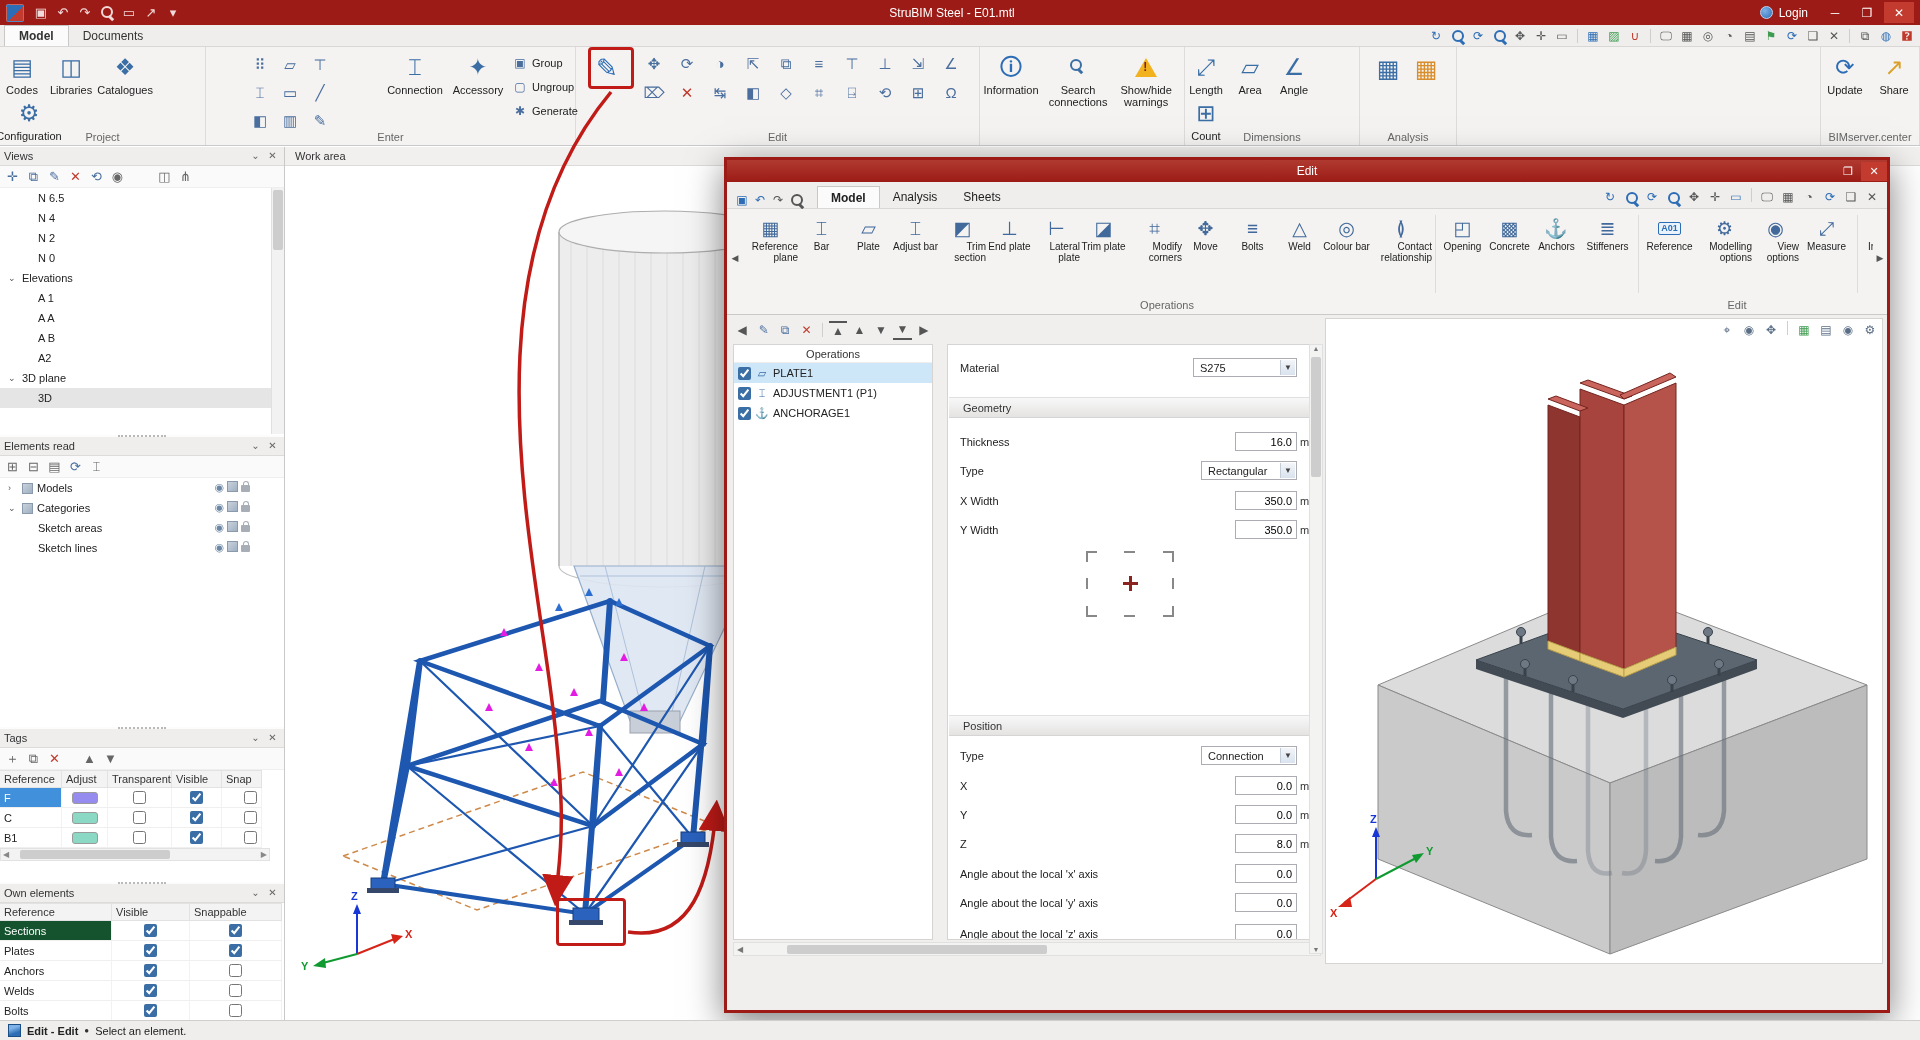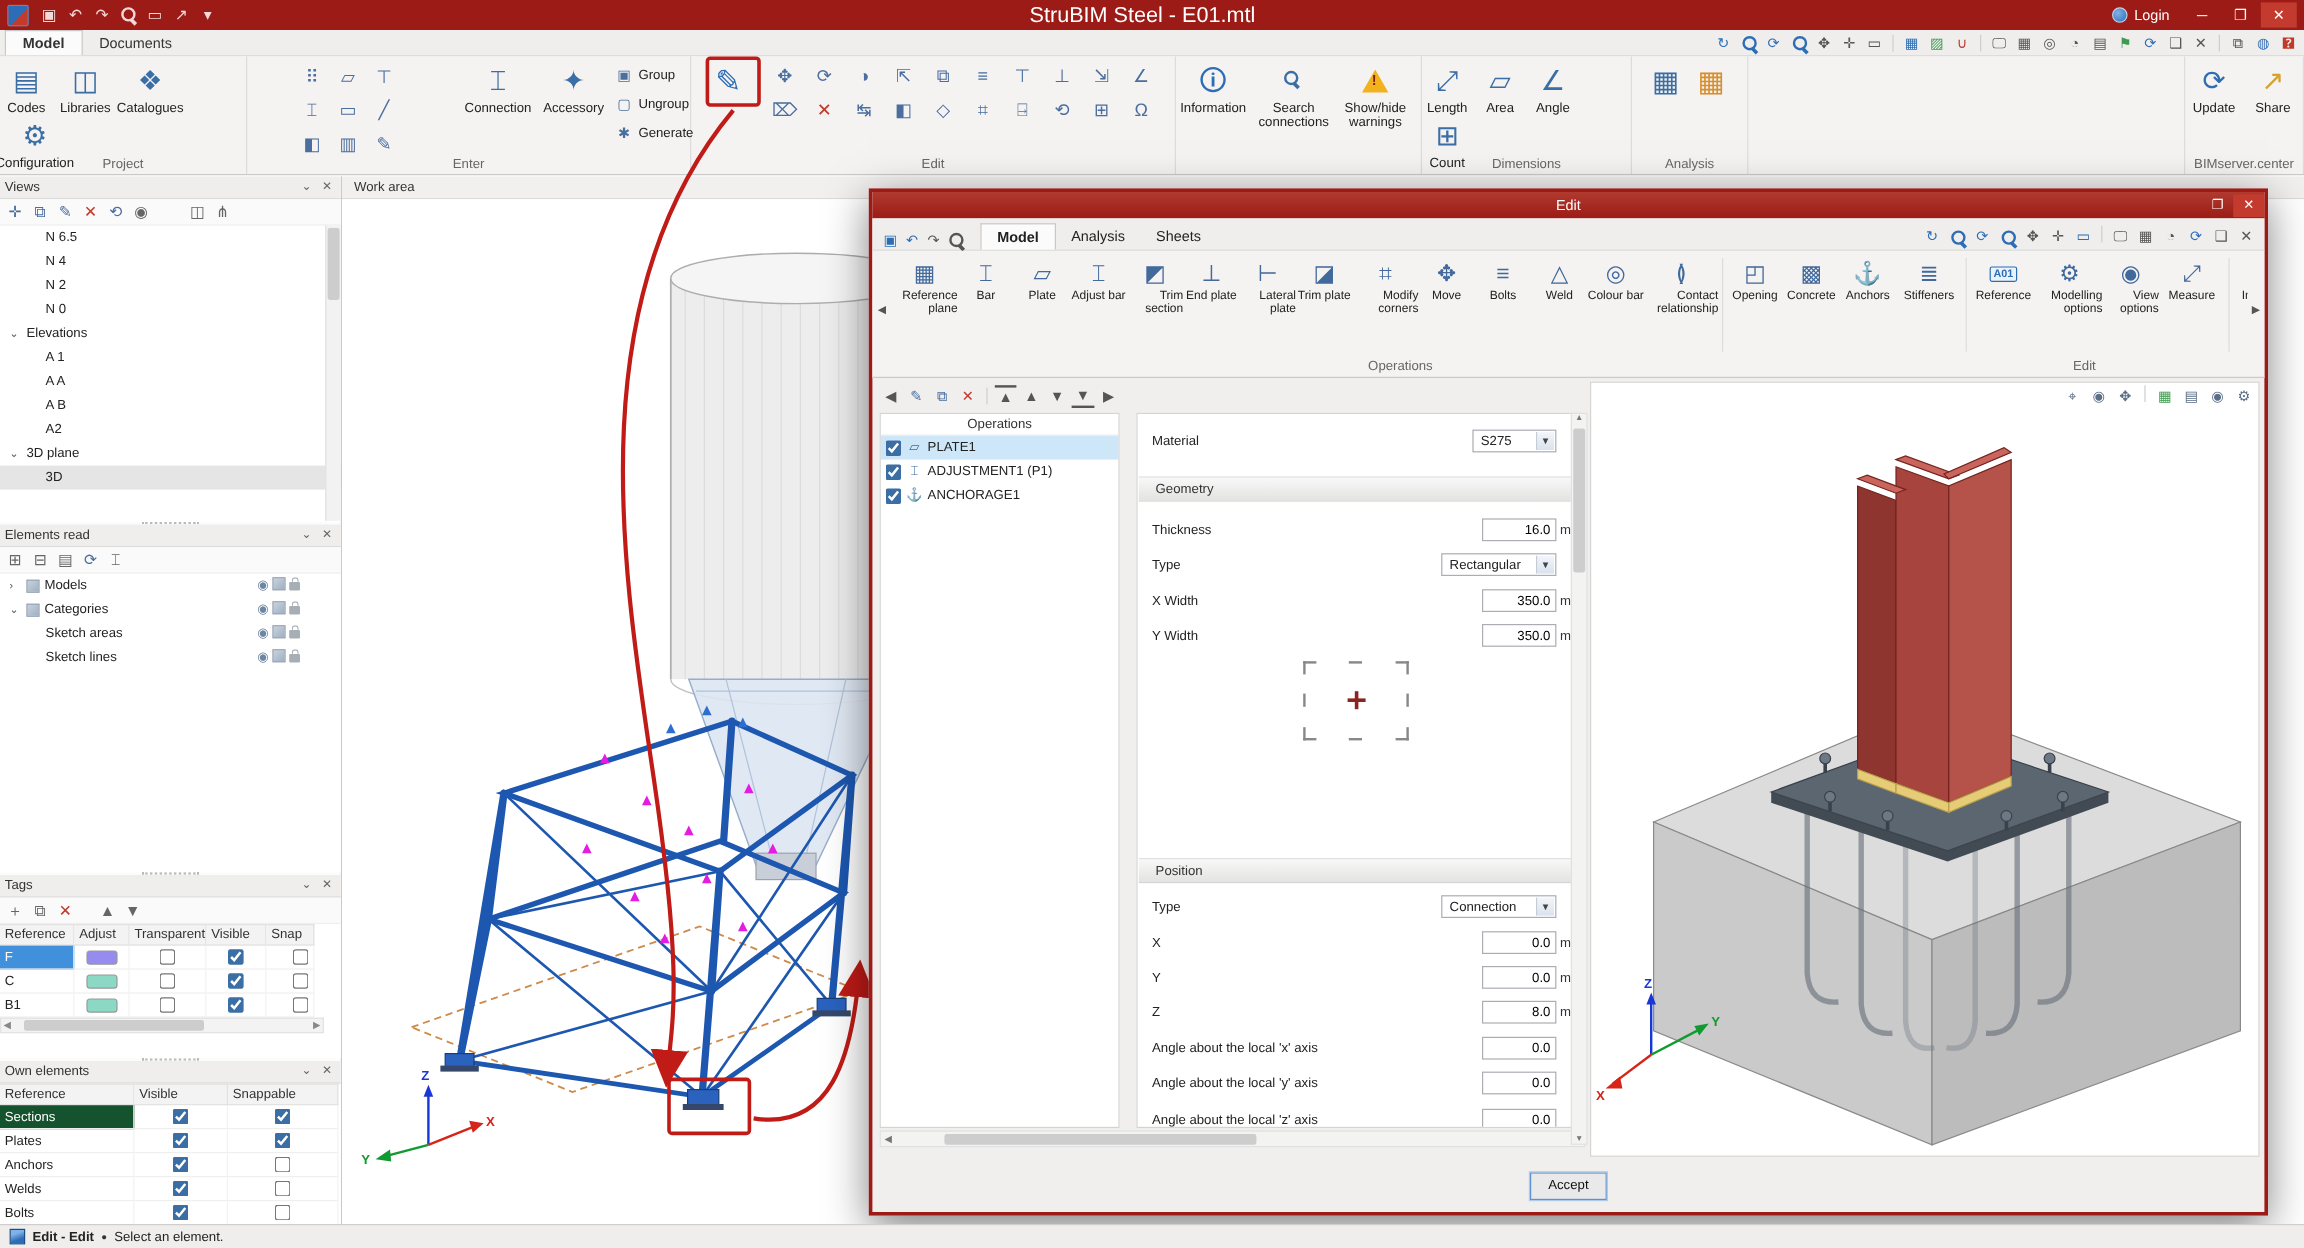--- a/index.html
+++ b/index.html
@@ -3,21 +3,21 @@
 <meta charset="utf-8">
 <style>
 *{margin:0;padding:0;box-sizing:border-box}
 html,body{width:1920px;height:1040px;overflow:hidden}
 body{font-family:"Liberation Sans",sans-serif;font-size:11px;color:#222;background:#fff;position:relative;user-select:none}
 .a{position:absolute}
 .ic{display:inline-flex;align-items:center;justify-content:center;line-height:1}
 
 #titlebar{left:0;top:0;width:1920px;height:25px;background:#9C1B16;color:#fff;display:flex;align-items:center;padding:0 6px;z-index:10}
 #titlebar .tbi{width:22px;height:20px;color:#F3DADA;font-size:13px}
-#title-text{position:absolute;left:0;right:16px;text-align:center;font-size:18px;color:#fff;pointer-events:none}
+#title-text{position:absolute;left:0;right:16px;text-align:center;font-size:12px;color:#fff;pointer-events:none}
 .applogo{width:18px;height:18px;background:linear-gradient(135deg,#2D6DB5 55%,#C23B2E 55%);border:1px solid #fff3;border-radius:2px;margin-right:6px}
 #tb-right{margin-left:auto;display:flex;align-items:center;gap:2px;z-index:2}
 .globe{width:13px;height:13px;border-radius:50%;border:1.5px solid #BCD6F2;background:radial-gradient(circle at 35% 35%,#7FB2E8,#2D6DB5);margin-right:4px}
 .winbtn{width:30px;height:21px;color:#fff;font-size:12px}
 .winbtn.close{background:#C23B2E}
 
 #menubar{left:0;top:25px;width:1920px;height:22px;background:#EFEEED;border-bottom:1px solid #D8D7D6;display:flex;align-items:flex-end;padding:0 4px}
 .mtab{height:21px;padding:0 14px;display:flex;align-items:center;font-size:12px;color:#333}
 .mtab.sel{background:#FBFBFB;border:1px solid #C9C8C7;border-bottom:none;font-weight:bold}
 #mb-icons{margin-left:auto;display:flex;align-items:center;gap:3px;padding-bottom:2px}
@@ -859,21 +859,21 @@
       <div class="oprow">
         <input type="checkbox" checked="" style="">
         <span class="ic opic">⚓</span>
         <span>ANCHORAGE1</span>
       </div>
     </div>
 
     <div id="form">
       <div class="frow" style="top:12px">
         <span class="flab">Material</span>
-        <div class="dd" style="width:70px">
+        <div class="dd" style="width:104px">
             <span>S275</span>
             <span class="ar">▼</span>
           </div>
         <span class="unit"></span>
       </div>
       <div class="sect" style="top:52px">
           <span>Geometry</span>
         </div>
       <div class="frow" style="top:86px">
         <span class="flab">Thickness</span>
@@ -1038,23 +1038,20 @@
             <path d="M86,536 L98,534 L90,544 z" fill="#109A30" stroke="none"></path>
           <line x1="50" y1="560" x2="18" y2="584" stroke="#D62418"></line>
             <path d="M24,578 L12,588 L26,588 z" fill="#D62418" stroke="none"></path>
           <text x="44" y="504" font-size="11" fill="#1837D6" font-weight="bold">Z</text>
           <text x="100" y="536" font-size="11" fill="#109A30" font-weight="bold">Y</text>
           <text x="4" y="598" font-size="11" fill="#D62418" font-weight="bold">X</text>
         </g>
       </svg>
     </div>
 
-    <div id="acceptbar">
-      <button id="accept">Accept</button>
-    </div>
   </div>
 </div>
 
 <div id="statusbar">
   <span class="cube"></span>
   <span style="font-weight:bold">Edit - Edit</span>
   <span style="font-size:8px;color:#333">●</span>
   <span>Select an element.</span>
 </div>
 

